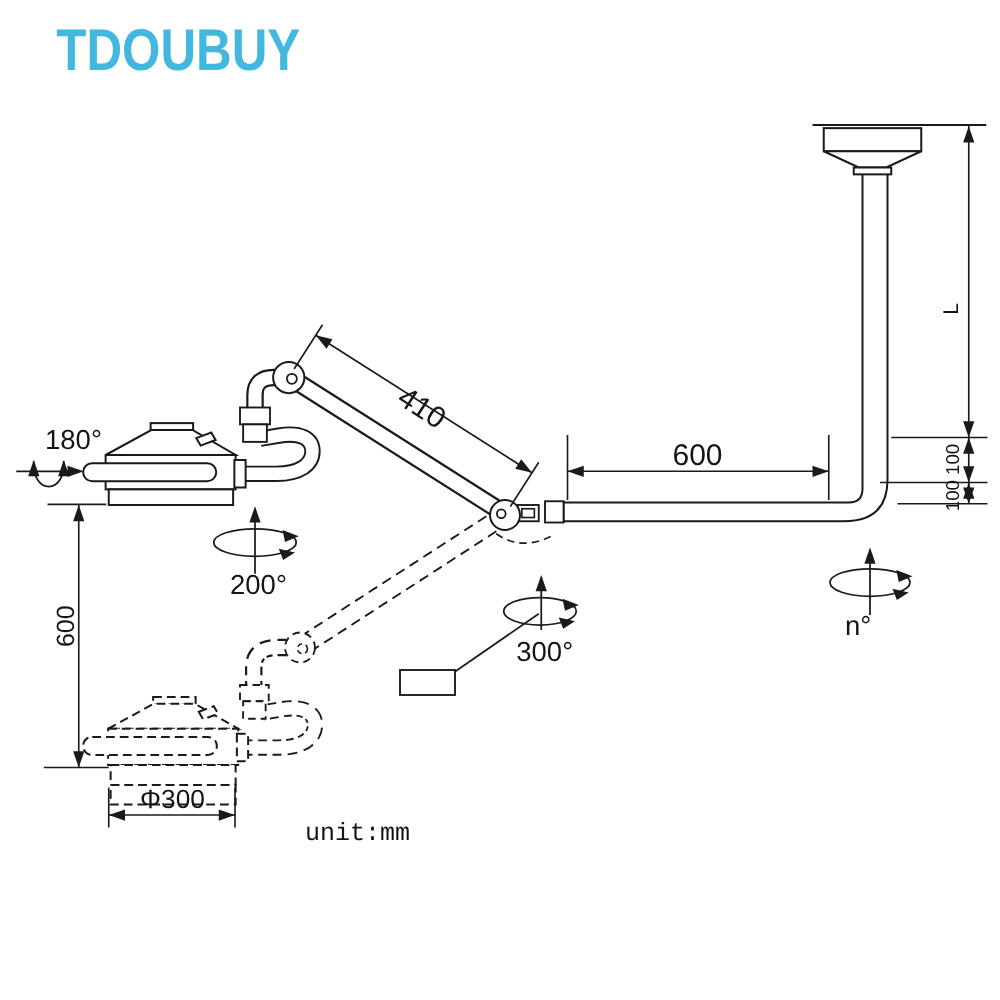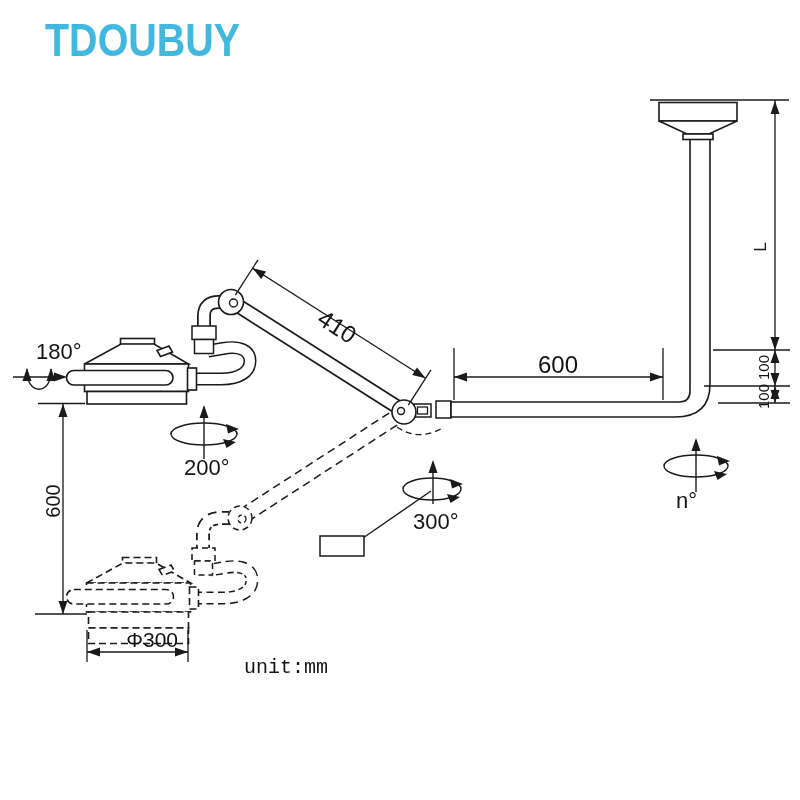--- a/index.html
+++ b/index.html
@@ -12,21 +12,21 @@
   #lbl-410{left:304px;top:315px;width:66px;text-align:center;font-size:24px;transform:rotate(33deg);}
   #lbl-600h{left:525px;top:353px;width:66px;text-align:center;font-size:24px;}
   #lbl-L{left:746px;top:238px;width:30px;height:18px;text-align:center;font-size:17px;transform:rotate(-90deg);}
   #lbl-100a{left:748px;top:360px;width:30px;height:15px;text-align:center;font-size:15px;transform:rotate(-90deg);}
   #lbl-100b{left:748px;top:389px;width:30px;height:15px;text-align:center;font-size:15px;transform:rotate(-90deg);}
   #lbl-180{left:20px;top:341px;font-size:22px;margin-left:16px;}
   #lbl-340{left:184px;top:457px;font-size:22px;}
   #lbl-350{left:413px;top:511px;font-size:22px;}
   #lbl-n{left:676px;top:490px;font-size:22px;}
   #lbl-600v{left:23px;top:491px;width:60px;height:20px;text-align:center;font-size:20px;transform:rotate(-90deg);}
-  #lbl-d300{left:98px;top:629px;width:80px;text-align:right;font-size:21px;}
+  #lbl-d300{left:98px;top:629px;width:80px;text-align:center;font-size:21px;}
   #lbl-unit{left:208px;top:658px;font-size:20px;font-family:"Liberation Mono","DejaVu Sans Mono",monospace;margin-left:36px;}
 </style>
 </head>
 <body>
 
 <div id="stage">
 
   <svg id="diagram-svg" width="800" height="800" viewBox="0 0 800 800">
 
     <g stroke="#1a1a1a" fill="none">

